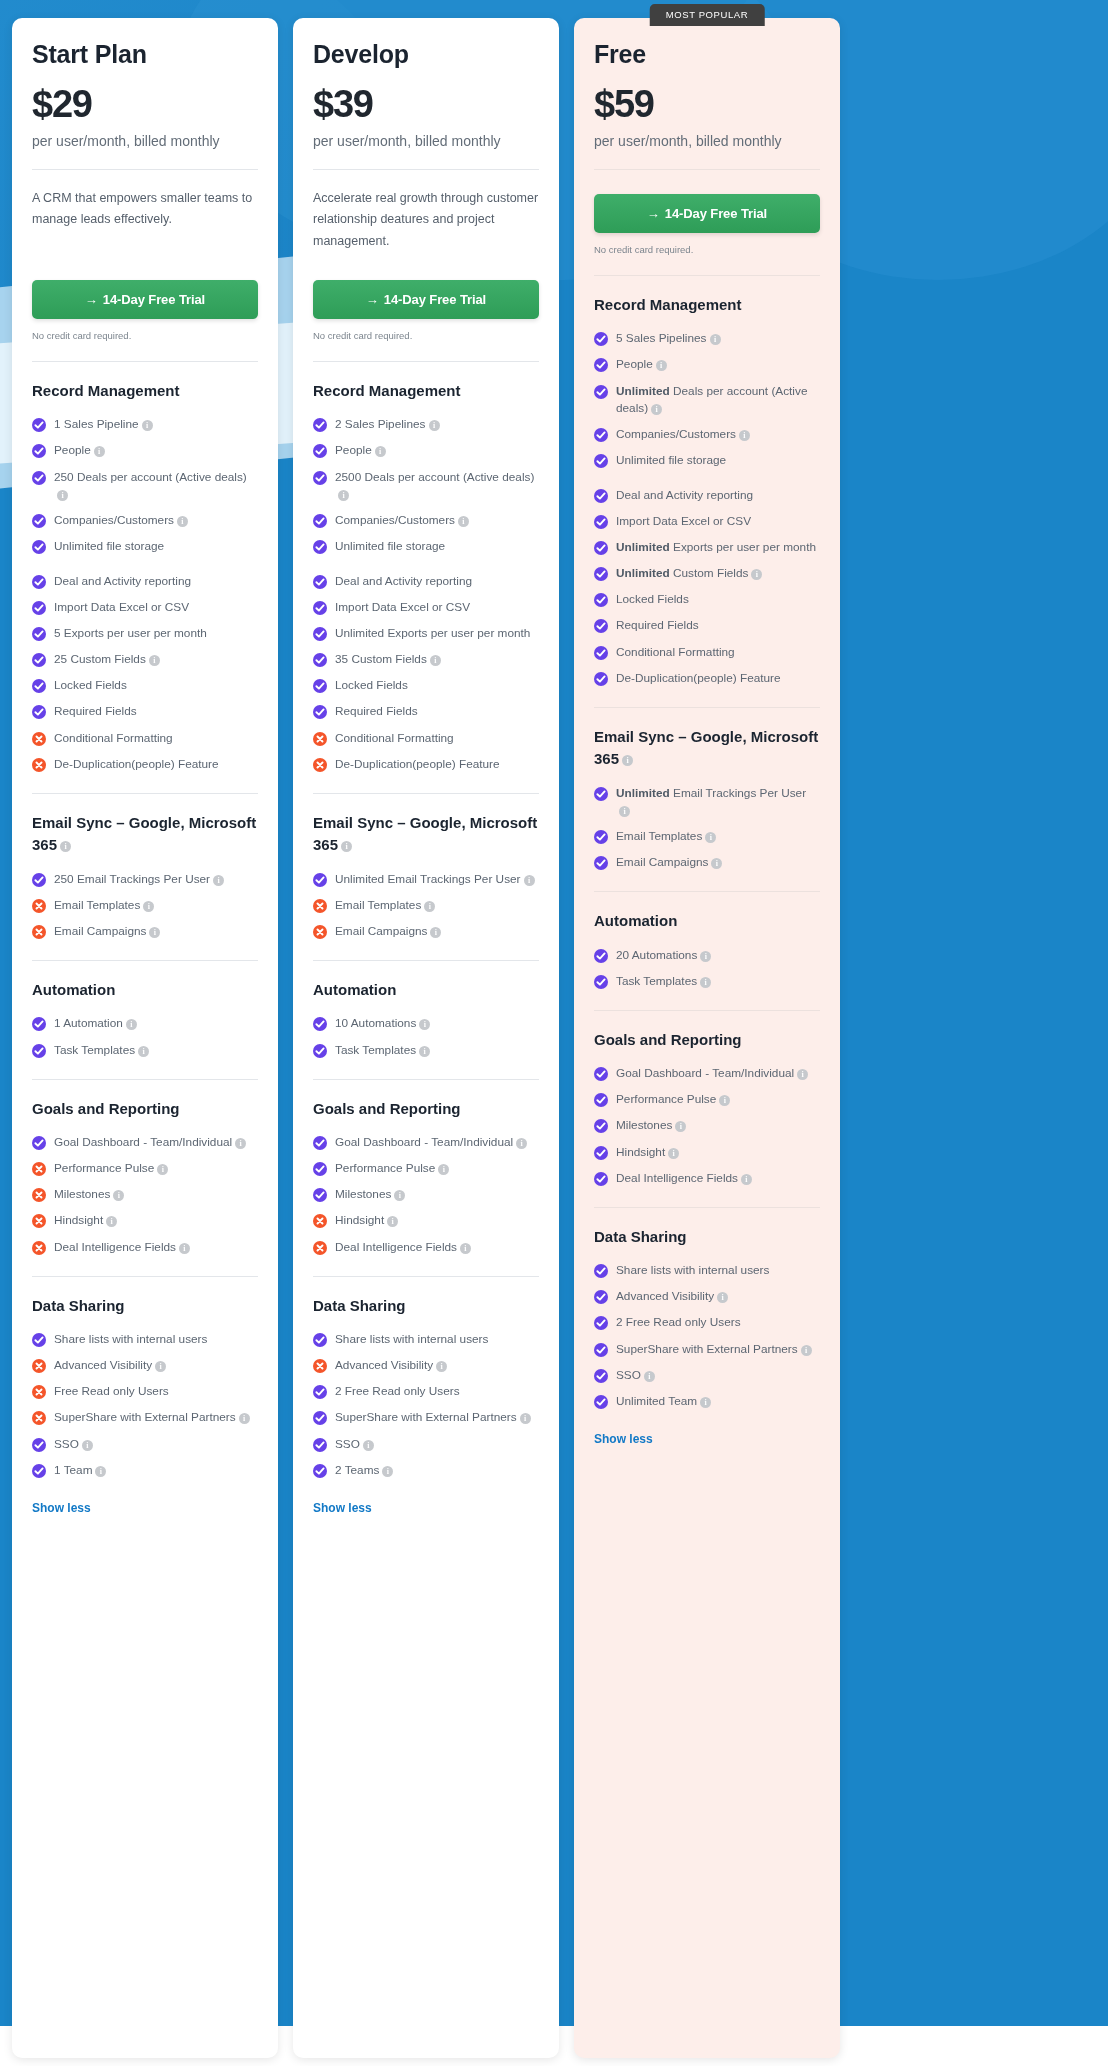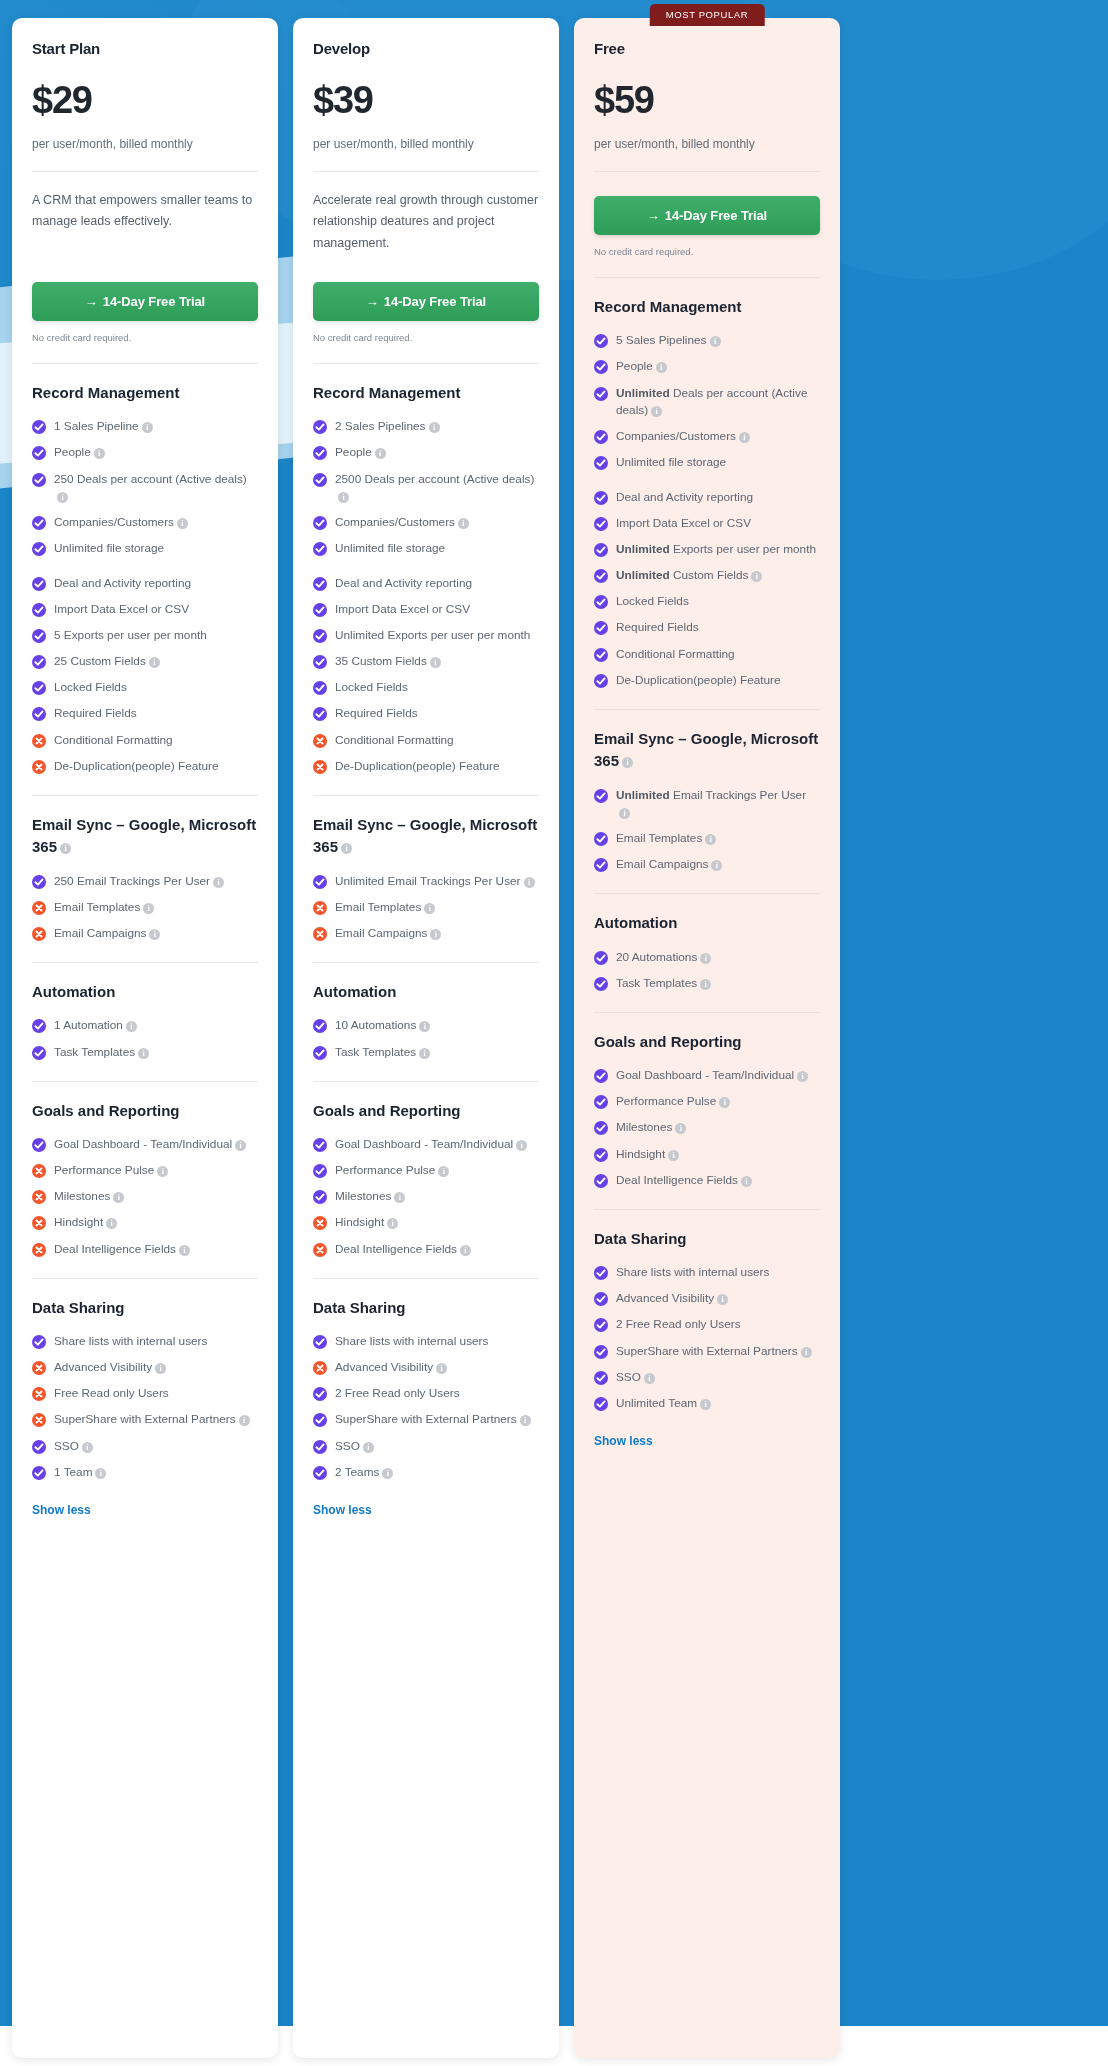--- a/index.html
+++ b/index.html
@@ -71,48 +71,48 @@
     box-shadow: 0 2px 10px rgba(0,0,0,.10);
   }
   .card.plain { background: #ffffff; }
   .card.popular { background: #fdeeea; }
 
   .badge {
     position: absolute;
     top: -14px;
     left: 50%;
     transform: translateX(-50%);
-    background: #7f1d1d;
+    background: #404040;
     color: #ffffff;
     font-size: 9.5px;
     letter-spacing: .6px;
     font-weight: 400;
     padding: 5px 16px 6px;
     border-radius: 5px 5px 0 0;
     white-space: nowrap;
   }
 
   .plan-name {
-    font-size: 15px;
+    font-size: 25px;
     font-weight: bold;
     color: #1b2430;
     letter-spacing: -.2px;
-    margin-bottom: 24px;
+    margin-bottom: 16px;
   }
   .price {
     font-size: 38px;
     font-weight: bold;
     color: #20272f;
     letter-spacing: -1.2px;
     line-height: 1.05;
   }
   .billing {
-    font-size: 12px;
+    font-size: 14px;
     color: #636d78;
-    margin-top: 16px;
+    margin-top: 8px;
   }
   .rule {
     height: 1px;
     background: #e3e6ea;
     margin: 20px 0 18px;
   }
   .rule.soft { background: #ece1de; }
   .desc {
     font-size: 12.5px;
     line-height: 1.72;

